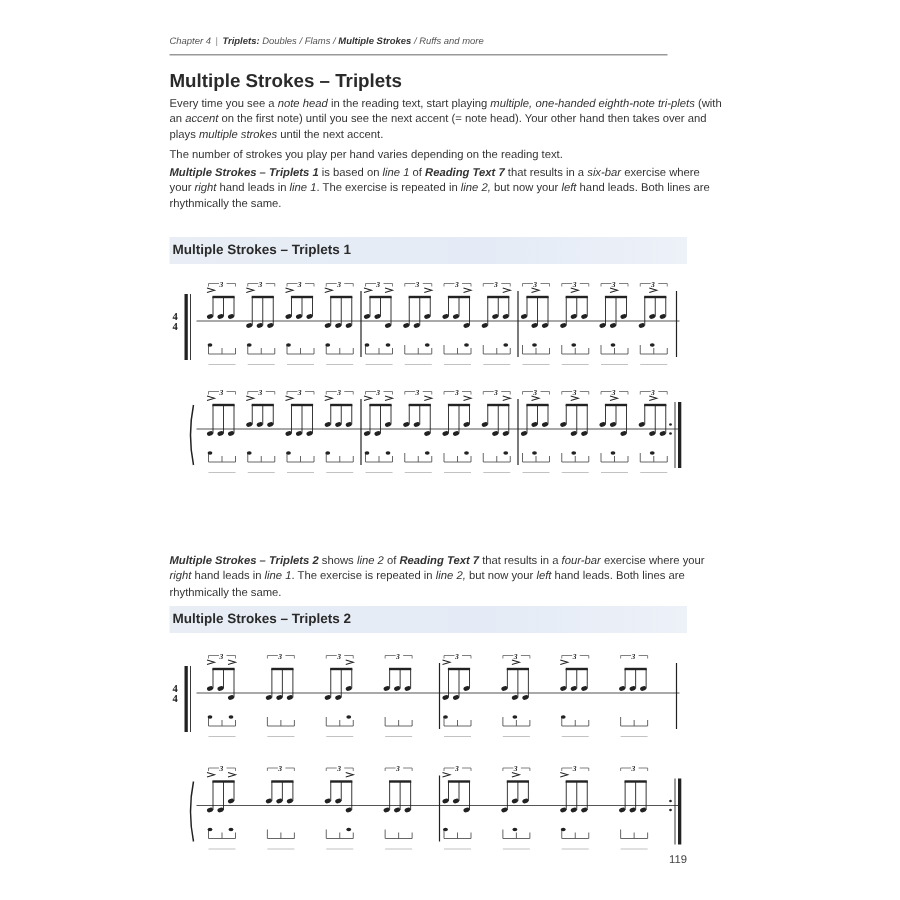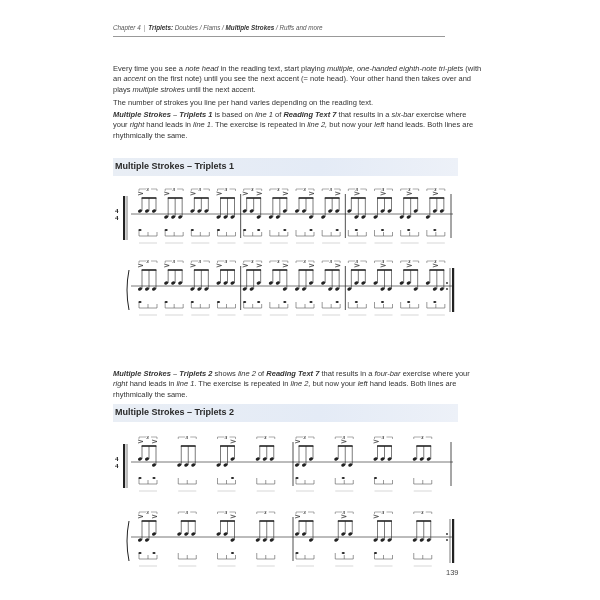--- a/index.html
+++ b/index.html
@@ -22,23 +22,24 @@
 <body>
 
 <div class="page">
 
   <div class="header">
     <span>Chapter 4</span><span class="sep">|</span><b>Triplets:</b>
     <span id="crumbs"><span>Doubles</span><span> / </span><span>Flams</span><span> / </span><b>Multiple Strokes</b><span> / </span><span>Ruffs and more</span></span>
   </div>
   <div class="header-rule"></div>
 
+  <div class="h1">Multiple Strokes – Triplets</div>
 
   <div class="para" style="top:64px"><span>Every time you see a </span><i>note head</i><span> in the reading text, start playing </span><i>multiple, one-handed eighth-note tri-plets</i><span> (with an </span><i>accent</i><span> on the first note) until you see the next accent (= note head). Your other hand then takes over and plays </span><i>multiple strokes</i><span> until the next accent.</span></div>
-  <div class="para" style="top:98px"><span>The number of strokes you line per hand varies depending on the reading text.</span></div>
+  <div class="para" style="top:98px"><span>The number of strokes you play per hand varies depending on the reading text.</span></div>
   <div class="para" style="top:110px"><b>Multiple Strokes – Triplets 1</b><span> is based on </span><i>line 1</i><span> of </span><b>Reading Text 7</b><span> that results in a </span><i>six-bar</i><span> exercise where your </span><i>right</i><span> hand leads in </span><i>line 1</i><span>. The exercise is repeated in </span><i>line 2,</i><span> but now your </span><i>left</i><span> hand leads. Both lines are rhythmically the same.</span></div>
 
   <div class="banner" style="top:158px">
     <span>Multiple Strokes – Triplets 1</span>
   </div>
   <svg class="system" style="top:180px" viewBox="0 0 380 80">
       <line x1="18" y1="34" x2="340" y2="34" stroke="#555555" stroke-width="0.8"></line>
       <text x="2" y="33" font-size="7" font-weight="bold" fill="#222222" font-family="Liberation Serif, serif">4</text>
       <text x="2" y="40" font-size="7" font-weight="bold" fill="#222222" font-family="Liberation Serif, serif">4</text>
       <rect x="10" y="16" width="2.2" height="44" fill="#222222"></rect>
@@ -631,14 +632,14 @@
       <text x="309.25" y="11" font-size="5" font-style="italic" font-weight="bold" fill="#222222" text-anchor="middle" font-family="Liberation Serif, serif">3</text>
       <path d="M300.75 50 L300.75 56 L318.75 56 L318.75 52" stroke="#555555" fill="none" stroke-width="0.6"></path>
       <line x1="309.75" y1="56" x2="309.75" y2="52" stroke="#555555" stroke-width="0.6"></line>
       <line x1="300.75" y1="63" x2="318.75" y2="63" stroke="#999" stroke-width="0.4"></line>
       <circle cx="334" cy="31" r="0.9" fill="#222222"></circle>
       <circle cx="334" cy="37" r="0.9" fill="#222222"></circle>
       <line x1="337" y1="16" x2="337" y2="60" stroke="#222222" stroke-width="0.6"></line>
       <rect x="339" y="16" width="2.2" height="44" fill="#222222"></rect>
     </svg>
 
-  <div class="pagenum">139</div>
+  <div class="pagenum">119</div>
 </div>
 
 </body></html>

